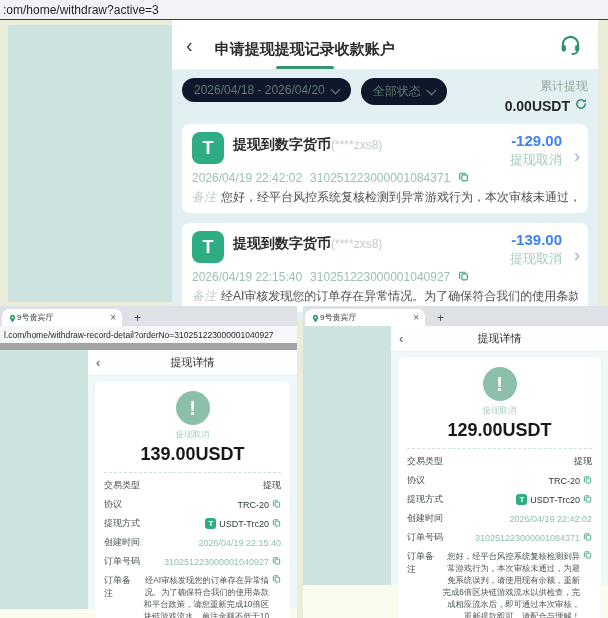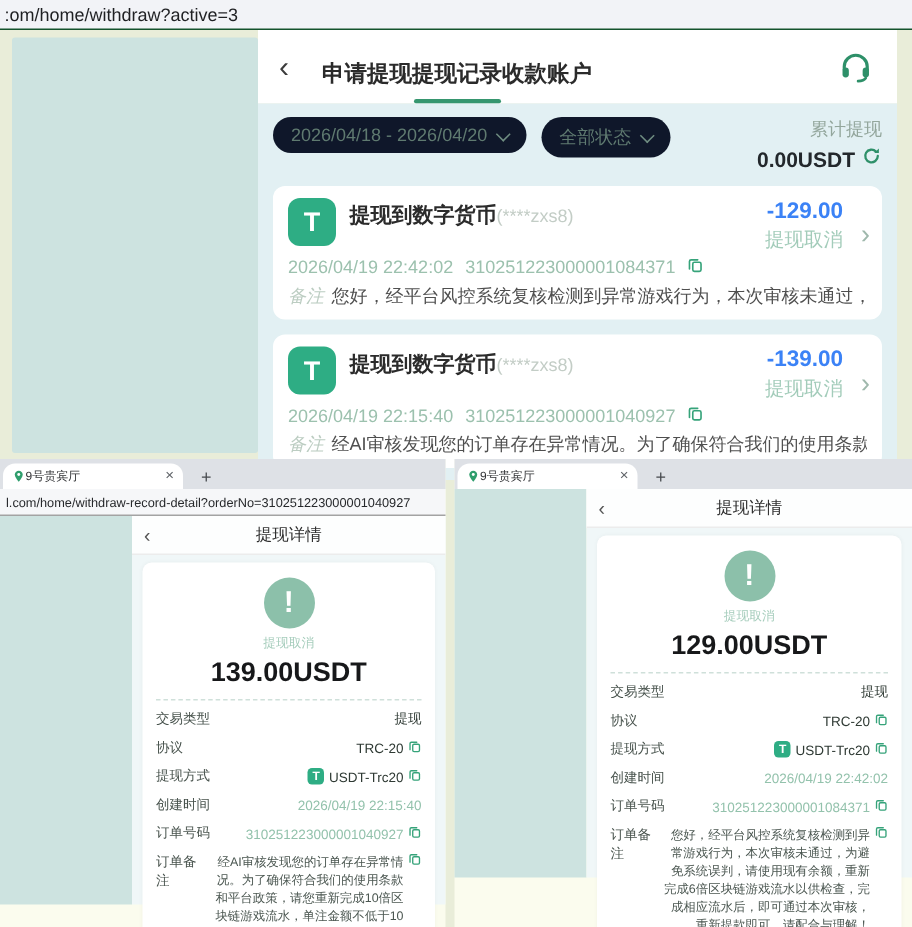--- a/index.html
+++ b/index.html
@@ -46,21 +46,21 @@
   .rc-remark .rt{color:#4f4f4f;}
   
   .bwin{position:absolute;top:306px;height:312px;background:#fbfcee;}
   .bwin.left{left:0;width:297px;}
   .bwin.right{left:303px;width:305px;}
   .tabbar{height:20px;background:#dee1e6;display:flex;align-items:flex-end;padding-left:2px;box-sizing:border-box;}
   .btab{background:#ffffff;border-radius:8px 8px 0 0;height:17px;width:120px;display:flex;align-items:center;padding:0 6px;box-sizing:border-box;cursor:pointer;}
   .btab .tt{font-size:8px;color:#2f3033;margin-left:0;flex:1;white-space:nowrap;overflow:hidden;}
   .tclose{font-size:10px;color:#5f6368;cursor:pointer;line-height:1;}
   .newtab{font-size:12px;color:#474a4e;margin-left:12px;margin-bottom:2px;cursor:pointer;line-height:1;}
-  .urlbar{height:17px;background:#f6f7f9;border-bottom:1px solid #a3a3a3;display:flex;align-items:center;}
+  .urlbar{height:17px;background:#f6f7f9;border-bottom:7px solid #a3a3a3;display:flex;align-items:center;}
   .urlbar span{font-size:8.5px;color:#26282b;padding-left:4px;white-space:nowrap;}
   .wcontent{position:relative;height:274px;}
   .wside{position:absolute;left:0;top:0;width:88px;height:259px;background:#cde3e0;}
   .wdetail{position:absolute;left:88px;top:0;right:0;height:259px;background:#f0f7f8;display:flex;flex-direction:column;}
   .dheader{height:25px;background:#fdfefe;border-bottom:1px solid #ececec;display:flex;align-items:center;position:relative;flex:0 0 25px;}
   .dheader .back-sm{font-size:13px;color:#555;margin-left:8px;cursor:pointer;}
   .dtitle{position:absolute;left:0;right:0;text-align:center;font-size:11px;color:#2e2e2e;font-weight:500;}
   .dcard{background:#ffffff;border-radius:6px;margin:5px 7px;padding:6px 9px 7px;box-shadow:0 0 3px rgba(0,0,0,.04);}
   .dic{width:34px;height:34px;border-radius:50%;background:#8cc0aa;color:#fff;font-size:20px;font-weight:700;display:flex;align-items:center;justify-content:center;margin:4px auto 4px;}
   .dstatus{text-align:center;font-size:8.5px;color:#a6cdbc;}

